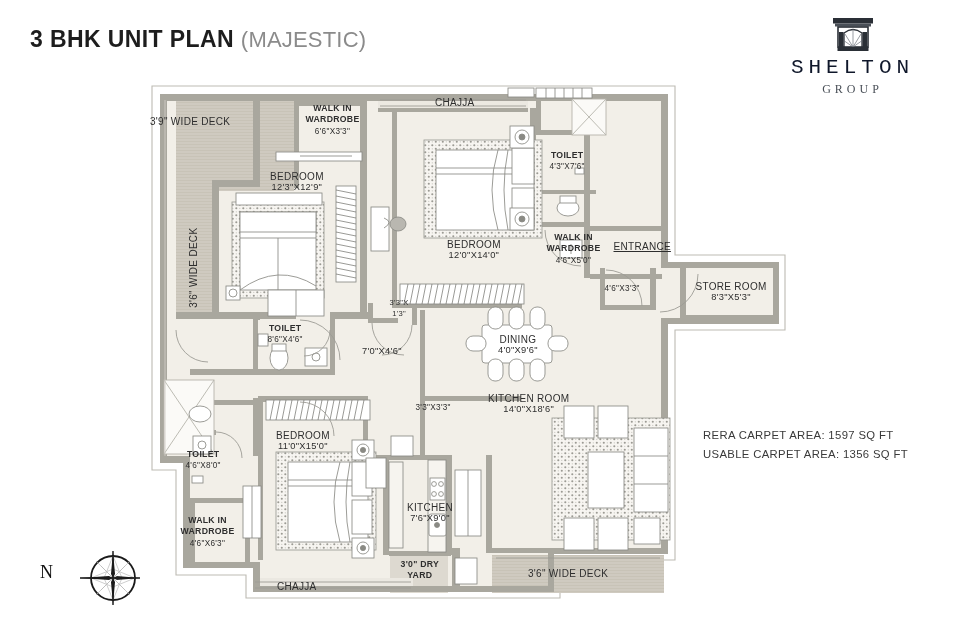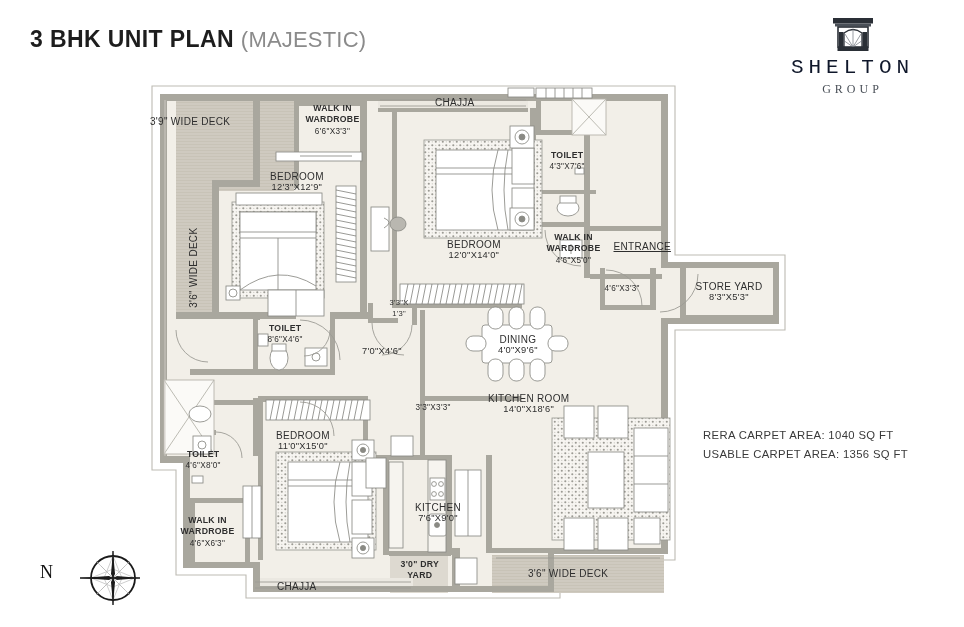--- a/index.html
+++ b/index.html
@@ -66,21 +66,21 @@
       <rect x="8" y="14" width="4.5" height="15" fill="#2a2f36"></rect>
       <rect x="31.5" y="14" width="4.5" height="15" fill="#2a2f36"></rect>
       <rect x="6.5" y="29" width="31" height="4" fill="#2a2f36"></rect>
     </svg>
   </div>
   <div class="name">SHELTON</div>
   <div class="grp">GROUP</div>
 </div>
 
 <div id="area-legend">
-  <div>RERA CARPET AREA: 1040 SQ FT</div>
+  <div>RERA CARPET AREA: 1597 SQ FT</div>
   <div>USABLE CARPET AREA: 1356 SQ FT</div>
 </div>
 
 <div id="compass">
   <span class="nlab">N</span>
   <svg width="70" height="70" viewBox="0 0 70 70" style="position:absolute;left:38px;top:3px;">
     <circle cx="35" cy="35" r="22" fill="none" stroke="#1a1a1a" stroke-width="1.8"></circle>
     <g stroke="#b9b9b9" stroke-width="0.7" fill="none">
       <path d="M35 35 L23 23 M35 35 L47 23 M35 35 L23 47 M35 35 L47 47"></path>
       <path d="M18 18 L35 35 L52 18 M18 52 L35 35 L52 52"></path>
@@ -443,30 +443,30 @@
     <div class="lbl sm" style="left: 305.5px; top: 102.5px; position: absolute;"><span class="n">WALK IN
 WARDROBE</span><span class="d">6'6"X3'3"</span></div>
     <div class="lbl" style="left: 270px; top: 170.5px; position: absolute;"><span class="n">BEDROOM</span><span class="d">12'3"X12'9"</span></div>
     <div class="lbl" style="left: 435px; top: 97px; position: absolute;"><span class="n">CHAJJA</span></div>
     <div class="lbl" style="left: 447px; top: 238.5px; position: absolute;"><span class="n">BEDROOM</span><span class="d">12'0"X14'0"</span></div>
     <div class="lbl sm" style="left: 549.5px; top: 149.5px; position: absolute;"><span class="n">TOILET</span><span class="d">4'3"X7'6"</span></div>
     <div class="lbl sm" style="left: 546.5px; top: 231.5px; position: absolute;"><span class="n">WALK IN
 WARDROBE</span><span class="d">4'6"X5'0"</span></div>
     <div class="lbl" style="left: 613.5px; top: 241px; position: absolute; text-decoration: underline;"><span class="n">ENTRANCE</span></div>
     <div class="lbl sm" style="left: 604.5px; top: 283px; position: absolute;"><span class="d">4'6"X3'3"</span></div>
-    <div class="lbl" style="left: 695.5px; top: 280.5px; position: absolute;"><span class="n">STORE YARD</span><span class="d">8'3"X5'3"</span></div>
+    <div class="lbl" style="left: 695.5px; top: 280.5px; position: absolute;"><span class="n">STORE ROOM</span><span class="d">8'3"X5'3"</span></div>
     <div class="lbl sm" style="left: 267.5px; top: 322.5px; position: absolute;"><span class="n">TOILET</span><span class="d">8'6"X4'6"</span></div>
     <div class="lbl" style="left: 362px; top: 346px; position: absolute;"><span class="d">7'0"X4'6"</span></div>
     <div class="lbl xs" style="left: 389.5px; top: 296.5px; position: absolute;"><span class="d">3'3"X
 1'3"</span></div>
     <div class="lbl" style="left: 498px; top: 333.5px; position: absolute;"><span class="n">DINING</span><span class="d">4'0"X9'6"</span></div>
     <div class="lbl sm" style="left: 415.5px; top: 402px; position: absolute;"><span class="d">3'3"X3'3"</span></div>
     <div class="lbl" style="left: 488px; top: 392.5px; position: absolute;"><span class="n">KITCHEN ROOM</span><span class="d">14'0"X18'6"</span></div>
     <div class="lbl" style="left: 276px; top: 429.5px; position: absolute;"><span class="n">BEDROOM</span><span class="d">11'0"X15'0"</span></div>
     <div class="lbl sm" style="left: 185.5px; top: 448.5px; position: absolute;"><span class="n">TOILET</span><span class="d">4'6"X8'0"</span></div>
     <div class="lbl sm" style="left: 180.5px; top: 514.5px; position: absolute;"><span class="n">WALK IN
 WARDROBE</span><span class="d">4'6"X6'3"</span></div>
-    <div class="lbl" style="left: 407px; top: 501.5px; position: absolute; margin-left: 8px;"><span class="n">KITCHEN</span><span class="d">7'6"X9'0"</span></div>
+    <div class="lbl" style="left: 407px; top: 501.5px; position: absolute;"><span class="n">KITCHEN</span><span class="d">7'6"X9'0"</span></div>
     <div class="lbl sm" style="left: 400.5px; top: 558.5px; position: absolute;"><span class="n">3'0" DRY
 YARD</span></div>
     <div class="lbl" style="left: 528px; top: 568px; position: absolute;"><span class="n">3'6" WIDE DECK</span></div>
     <div class="lbl" style="left: 277px; top: 581px; position: absolute;"><span class="n">CHAJJA</span></div>
   </div>
 
 </body></html>

